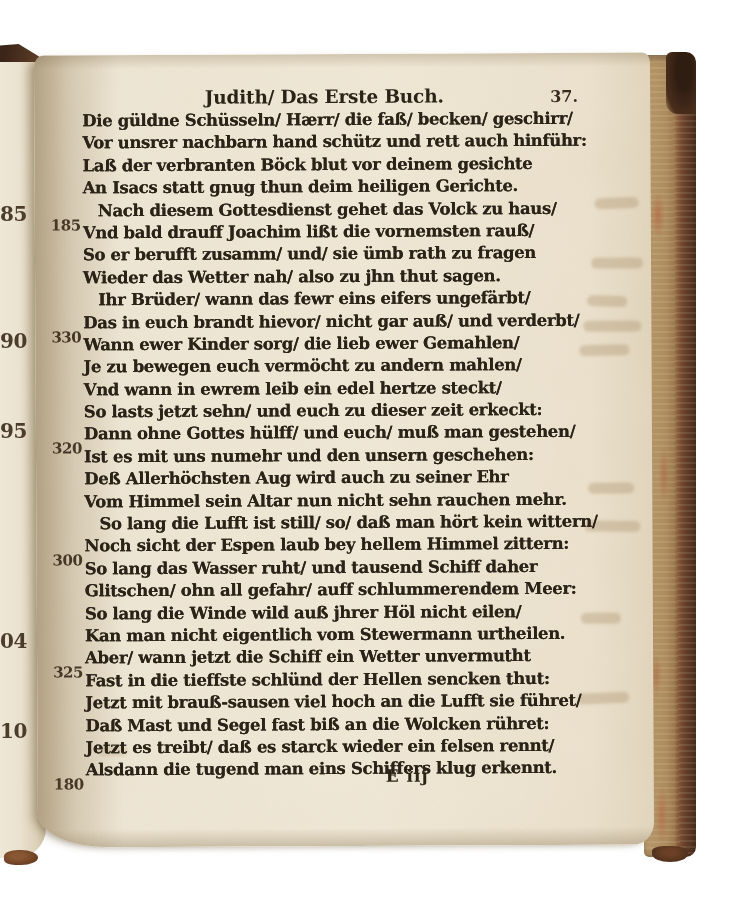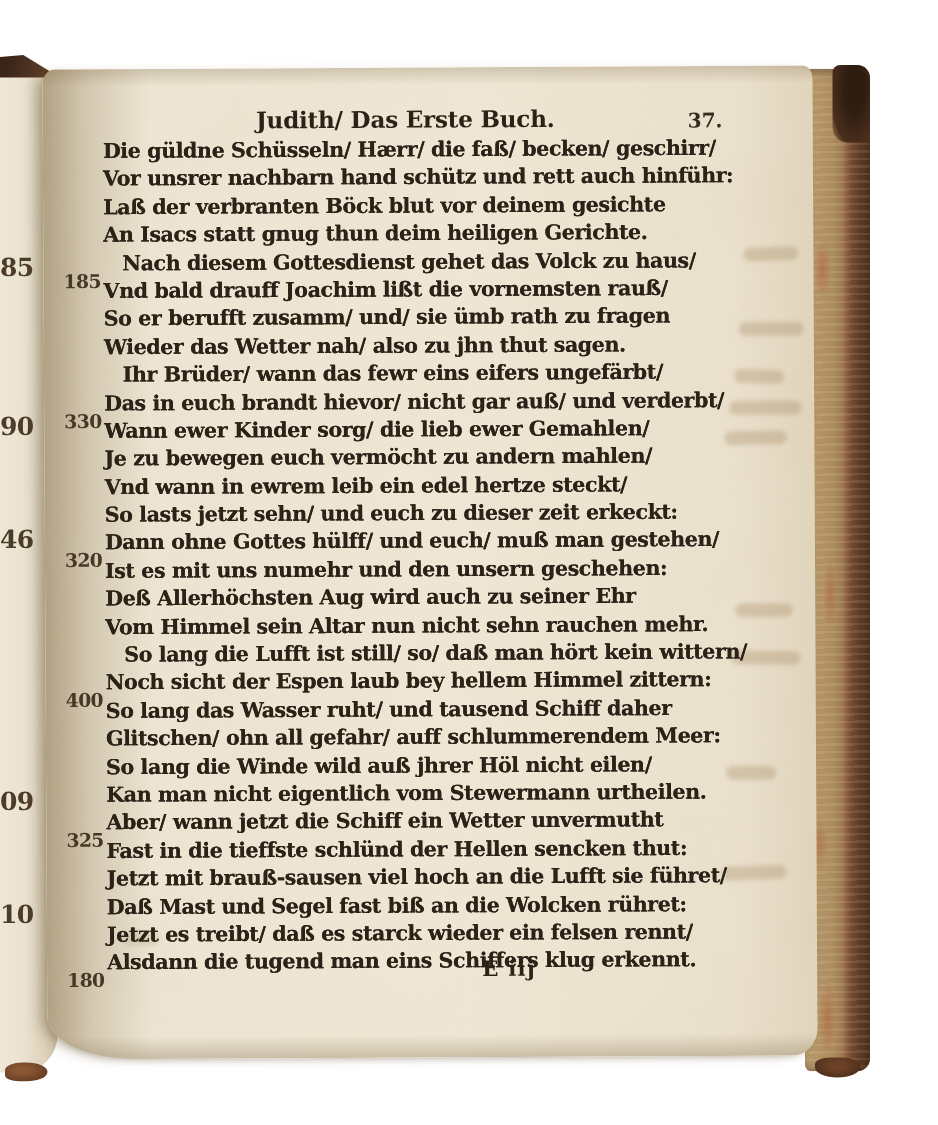--- a/index.html
+++ b/index.html
@@ -92,23 +92,23 @@
 <body>
 
 <div class="photo">
 
   <div class="spine-top"></div>
 
   <div class="underleaf">
 
   <span class="edge-num" style="top: 140px;">85</span>
       <span class="edge-num" style="top: 267px;">90</span>
-      <span class="edge-num" style="top: 357px;">46</span>
+      <span class="edge-num" style="top: 357px;">95</span>
       <span class="edge-num" style="top: 462px; padding-left: 36px;">00</span>
-      <span class="edge-num" style="top: 567px;">09</span>
+      <span class="edge-num" style="top: 567px;">04</span>
       <span class="edge-num" style="top: 657px;">10</span>
     </div>
   <div class="underleaf-tip"></div>
 
   <div class="board"></div>
   <div class="board-corner-top"></div>
   <div class="board-tip-bottom"></div>
 
   <div class="page">
     <svg class="texture" aria-hidden="true">
@@ -158,21 +158,21 @@
         <div class="line"><span class="lineno">330</span><span>Das in euch brandt hievor/ nicht gar auß/ und verderbt/</span></div>
         <div class="line"><span>Wann ewer Kinder sorg/ die lieb ewer Gemahlen/</span></div>
         <div class="line"><span>Je zu bewegen euch vermöcht zu andern mahlen/</span></div>
         <div class="line"><span>Vnd wann in ewrem leib ein edel hertze steckt/</span></div>
         <div class="line"><span>So lasts jetzt sehn/ und euch zu dieser zeit erkeckt:</span></div>
         <div class="line"><span class="lineno">320</span><span>Dann ohne Gottes hülff/ und euch/ muß man gestehen/</span></div>
         <div class="line"><span>Ist es mit uns numehr und den unsern geschehen:</span></div>
         <div class="line"><span>Deß Allerhöchsten Aug wird auch zu seiner Ehr</span></div>
         <div class="line"><span>Vom Himmel sein Altar nun nicht sehn rauchen mehr.</span></div>
         <div class="line indent"><span>So lang die Lufft ist still/ so/ daß man hört kein wittern/</span></div>
-        <div class="line"><span class="lineno">400</span><span>Noch sicht der Espen laub bey hellem Himmel zittern:</span></div>
+        <div class="line"><span class="lineno">300</span><span>Noch sicht der Espen laub bey hellem Himmel zittern:</span></div>
         <div class="line"><span>So lang das Wasser ruht/ und tausend Schiff daher</span></div>
         <div class="line"><span>Glitschen/ ohn all gefahr/ auff schlummerendem Meer:</span></div>
         <div class="line"><span>So lang die Winde wild auß jhrer Höl nicht eilen/</span></div>
         <div class="line"><span>Kan man nicht eigentlich vom Stewermann urtheilen.</span></div>
         <div class="line"><span class="lineno">325</span><span>Aber/ wann jetzt die Schiff ein Wetter unvermutht</span></div>
         <div class="line"><span>Fast in die tieffste schlünd der Hellen sencken thut:</span></div>
         <div class="line"><span>Jetzt mit brauß-sausen viel hoch an die Lufft sie führet/</span></div>
         <div class="line"><span>Daß Mast und Segel fast biß an die Wolcken rühret:</span></div>
         <div class="line"><span>Jetzt es treibt/ daß es starck wieder ein felsen rennt/</span></div>
         <div class="line"><span class="lineno">180</span><span>Alsdann die tugend man eins Schiffers klug erkennt.</span></div>

